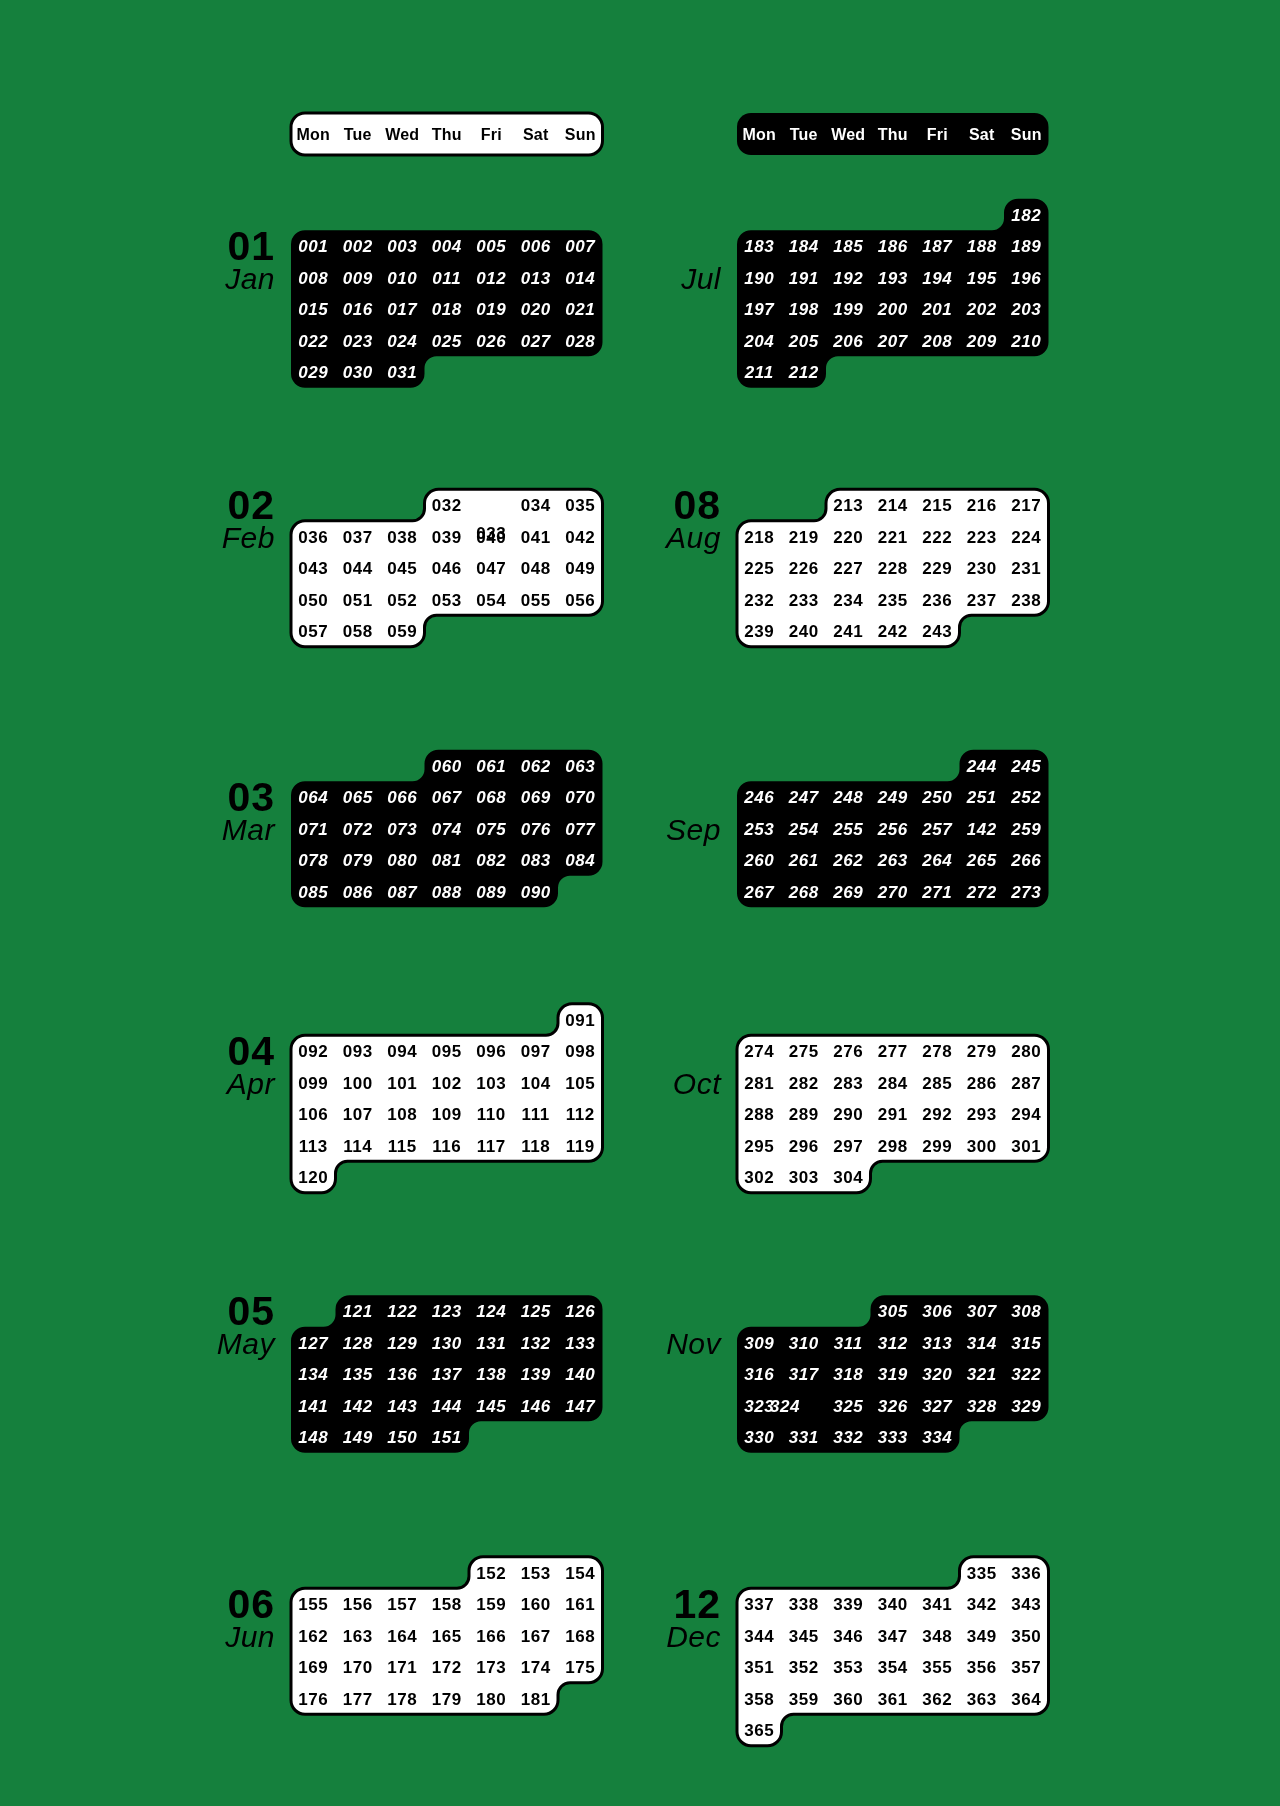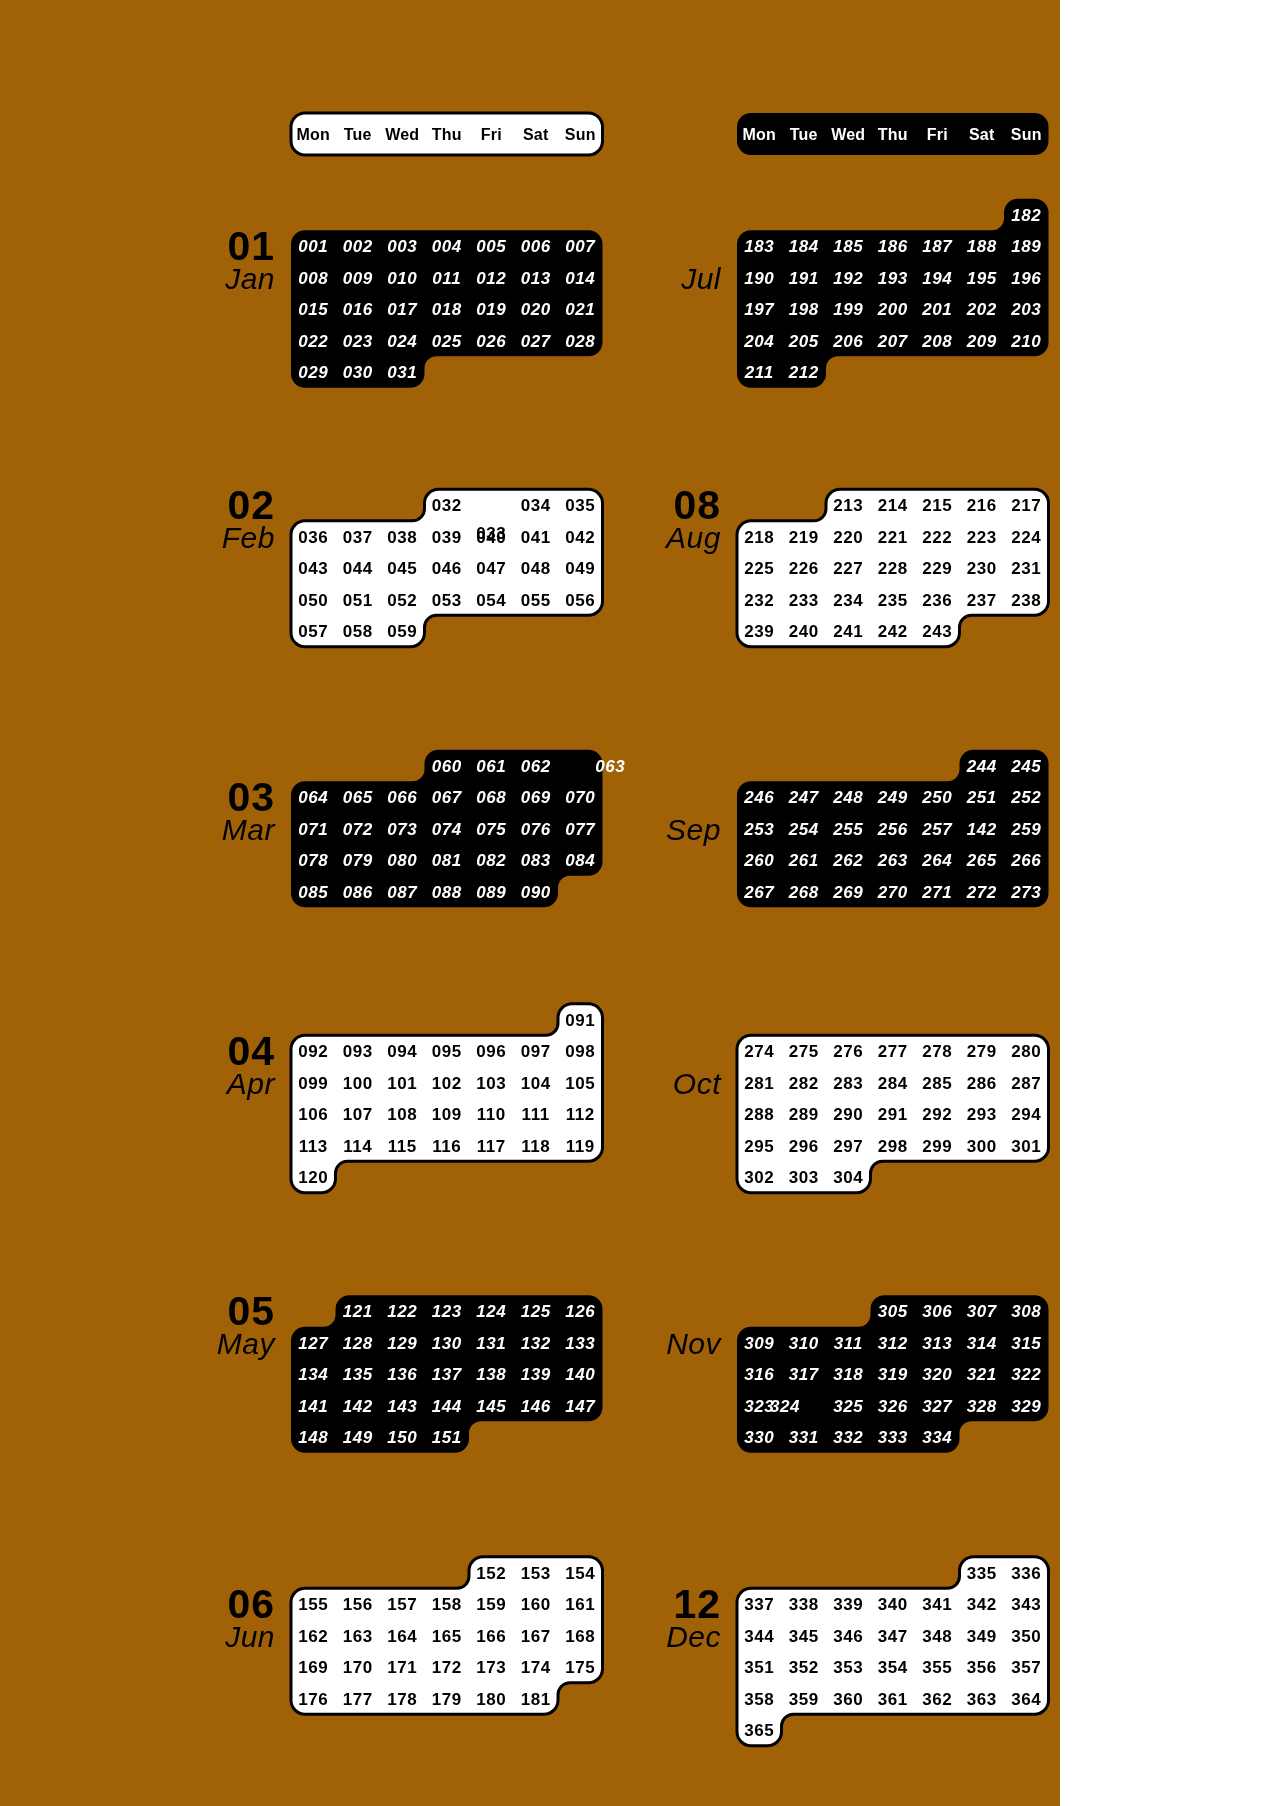--- a/index.html
+++ b/index.html
@@ -1,16 +1,16 @@
 <!DOCTYPE html>
 <html><head>
 <meta charset="utf-8">
 <style>
   html,body{margin:0;padding:0;background:#fff;}
-  #canvas{position:relative;width:1060px;height:1806px;background:#a16207;overflow:hidden;
+  #canvas{position:relative;width:1280px;height:1806px;background:#15803d;overflow:hidden;
           font-family:"Liberation Sans",sans-serif;}
   #shapes{position:absolute;left:0;top:0;}
   #text-layer{position:absolute;left:0;top:0;width:100%;height:100%;}
   .wd{position:absolute;transform:translate(-50%,-50%);font-size:16px;font-weight:700;
       letter-spacing:.2px;white-space:nowrap;}
   .wd.inv{color:#fff;}
   .day{position:absolute;transform:translate(-50%,-50%);font-size:17px;font-weight:700;
        letter-spacing:.6px;color:#000;white-space:nowrap;}
   .day.inv{color:#fff;font-style:italic;}
   .mlabel{position:absolute;width:300px;text-align:right;transform:translateY(-50%);
@@ -114,21 +114,21 @@
       <span class="day" style="left: 535.75px; top: 600.5px;">055</span>
       <span class="day" style="left: 580.25px; top: 600.5px;">056</span>
       <span class="day" style="left: 313.25px; top: 632px;">057</span>
       <span class="day" style="left: 357.75px; top: 632px;">058</span>
       <span class="day" style="left: 402.25px; top: 632px;">059</span>
       <div class="mlabel mnum" style="left: -25px; top: 797px;">03</div>
       <div class="mlabel mname" style="left: -25px; top: 829.5px;">Mar</div>
       <span class="day inv" style="left: 446.75px; top: 766.5px;">060</span>
       <span class="day inv" style="left: 491.25px; top: 766.5px;">061</span>
       <span class="day inv" style="left: 535.75px; top: 766.5px;">062</span>
-      <span class="day inv" style="left: 580.25px; top: 766.5px; margin-left: 30px;">063</span>
+      <span class="day inv" style="left: 580.25px; top: 766.5px;">063</span>
       <span class="day inv" style="left: 313.25px; top: 798px;">064</span>
       <span class="day inv" style="left: 357.75px; top: 798px;">065</span>
       <span class="day inv" style="left: 402.25px; top: 798px;">066</span>
       <span class="day inv" style="left: 446.75px; top: 798px;">067</span>
       <span class="day inv" style="left: 491.25px; top: 798px;">068</span>
       <span class="day inv" style="left: 535.75px; top: 798px;">069</span>
       <span class="day inv" style="left: 580.25px; top: 798px;">070</span>
       <span class="day inv" style="left: 313.25px; top: 829.5px;">071</span>
       <span class="day inv" style="left: 357.75px; top: 829.5px;">072</span>
       <span class="day inv" style="left: 402.25px; top: 829.5px;">073</span>

